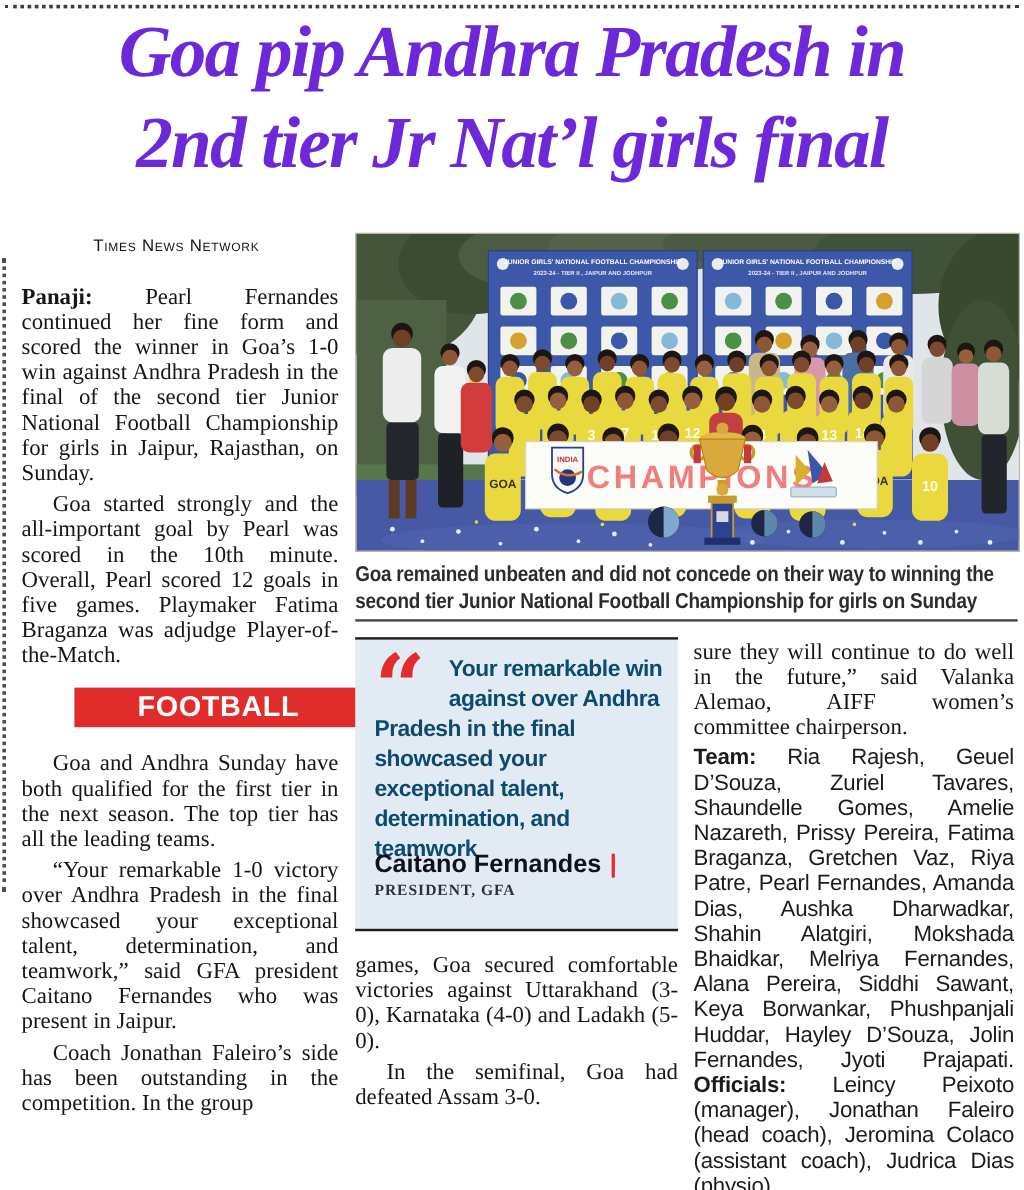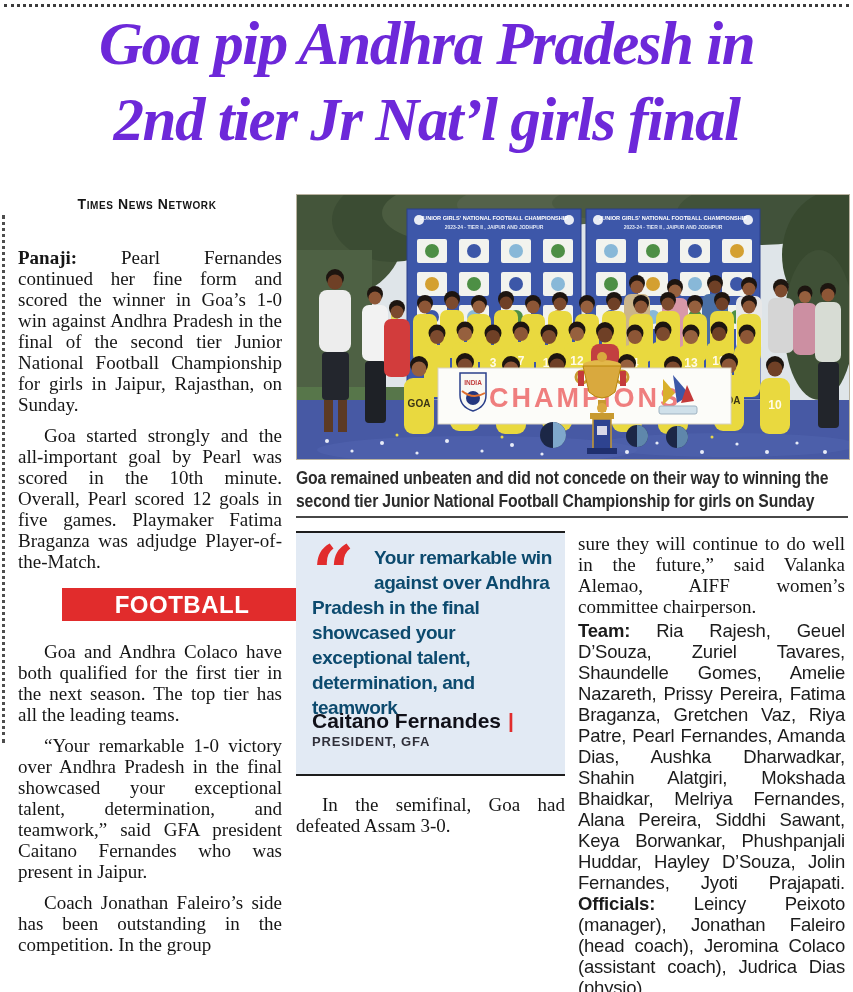--- a/index.html
+++ b/index.html
@@ -6,26 +6,26 @@
   .page{position:relative;width:853px;height:992px;background:#fff;overflow:hidden;
         font-family:"Liberation Serif",serif;color:#161616;}
   .top-dots{position:absolute;top:4px;left:4px;width:845px;border-top:3px dotted #3c3c3c;}
   .left-dots{position:absolute;left:2px;top:215px;height:528px;border-left:3px dotted #4e4e4e;}
 
   .headline{position:absolute;top:6px;left:8px;right:8px;text-align:center;
     font-family:"Liberation Serif",serif;font-style:italic;font-weight:700;
     font-size:61px;line-height:76px;letter-spacing:-1.5px;color:#6d28d9;}
 
   .byline{position:absolute;left:8px;top:196px;width:278px;text-align:center;
-    font-family:"Liberation Sans",sans-serif;font-weight:700;font-size:14px;
+    font-family:"Liberation Sans",sans-serif;font-weight:400;font-size:14px;
     letter-spacing:.6px;font-variant:small-caps;color:#141414;}
 
   .col-left{position:absolute;left:18px;top:237px;width:264px;
     font-size:19px;line-height:21px;text-align:justify;}
-  .col-left p{margin:10px 0 5px 0;}
+  .col-left p{margin:0 0 5px 0;}
   .col-left p.ind{text-indent:26px;}
   .lead{font-weight:700;}
 
   .football-banner{margin:16px 0 20px 44px;width:240px;height:33px;background:#e12c2c;
     color:#fff;font-family:"Liberation Sans",sans-serif;font-weight:700;font-size:24px;
     text-align:center;line-height:33px;letter-spacing:.5px;}
 
   .photo-wrap{position:absolute;left:296px;top:194px;width:552px;height:264px;
     border:1px solid #b9b2a0;background:#dfe5e9;}
   .photo-wrap svg{display:block;}
@@ -40,21 +40,21 @@
   .quote-box{position:relative;height:245px;background:#e2eaf4;
     border-top:2px solid #1d1d1d;border-bottom:2px solid #1d1d1d;
     padding:12px 10px 0 16px;box-sizing:border-box;}
   .qmark{float:left;width:56px;height:48px;font-family:"DejaVu Serif",serif;font-weight:700;
     font-size:74px;line-height:60px;color:#e12c2c;margin:-2px 6px 0 0;}
   .qtext{font-family:"Liberation Sans",sans-serif;font-weight:700;font-size:19px;
     line-height:25px;letter-spacing:-.4px;color:#0c4a6e;}
   .qauthor{position:absolute;left:16px;top:176px;font-family:"Liberation Sans",sans-serif;
     font-weight:700;font-size:21px;color:#101018;}
   .qauthor .red-bar{color:#e12c2c;margin-left:7px;font-weight:700;}
-  .qrole{position:absolute;left:16px;top:201px;font-family:Liberation Sans, sans-serif;
+  .qrole{position:absolute;left:16px;top:201px;font-family:Liberation Serif, serif;
     font-weight:700;font-size:13px;letter-spacing:.8px;color:#30303a;}
   .mid-body{margin-top:18px;font-size:19px;line-height:21px;text-align:justify;}
   .mid-body p{margin:0 0 5px 0;}
   .mid-body p.ind{text-indent:26px;}
 
   .col-right{position:absolute;left:578px;top:533px;width:267px;}
   .col-right .serif{font-size:19px;line-height:21px;text-align:justify;margin:0;font-family:Liberation Serif, serif;}
   .team{margin:3px 0 0 0;font-family:"Liberation Sans",sans-serif;font-size:18.5px;
     line-height:21px;text-align:justify;color:#1b1b1b;letter-spacing:-.2px;}
   .team b{font-weight:700;}
@@ -71,21 +71,21 @@
     <div>Goa pip Andhra Pradesh in</div>
     <div>2nd tier Jr Nat’l girls final</div>
   </div>
 
   <div class="byline">Times News Network</div>
 
   <div class="col-left">
     <p><span class="lead">Panaji:</span><span> Pearl Fernandes continued her fine form and scored the winner in Goa’s 1-0 win against Andhra Pradesh in the final of the second tier Junior National Football Championship for girls in Jaipur, Rajasthan, on Sunday.</span></p>
     <p class="ind">Goa started strongly and the all-important goal by Pearl was scored in the 10th minute. Overall, Pearl scored 12 goals in five games. Playmaker Fatima Braganza was adjudge Player-of-the-Match.</p>
     <div class="football-banner">FOOTBALL</div>
-    <p class="ind">Goa and Andhra Colaco have both qualified for the first tier in the next season. The top tier has all the leading teams.</p>
+    <p class="ind">Goa and Andhra Sunday have both qualified for the first tier in the next season. The top tier has all the leading teams.</p>
     <p class="ind">“Your remarkable 1-0 victory over Andhra Pradesh in the final showcased your exceptional talent, determination, and teamwork,” said GFA president Caitano Fernandes who was present in Jaipur.</p>
     <p class="ind">Coach Jonathan Faleiro’s side has been outstanding in the competition. In the group</p>
   </div>
 
   <div class="photo-wrap">
     <svg width="552" height="264" viewBox="0 0 552 264" xmlns="http://www.w3.org/2000/svg">
 
       <rect x="0" y="0" width="552" height="215" fill="#dfe5e9"></rect>
 
       <g>
@@ -494,20 +494,21 @@
   <div class="caption-rule"></div>
 
   <div class="col-mid">
     <div class="quote-box">
       <div class="qmark">“</div>
       <div class="qtext">Your remarkable win against over Andhra Pradesh in the final showcased your exceptional talent, determination, and teamwork</div>
       <div class="qauthor"><span>Caitano Fernandes</span><span class="red-bar">|</span></div>
       <div class="qrole">PRESIDENT, GFA</div>
     </div>
     <div class="mid-body">
+      <p>games, Goa secured comfortable victories against Uttarakhand (3-0), Karnataka (4-0) and Ladakh (5-0).</p>
       <p class="ind">In the semifinal, Goa had defeated Assam 3-0.</p>
     </div>
   </div>
 
   <div class="col-right">
     <p class="serif">sure they will continue to do well in the future,” said Valanka Alemao, AIFF women’s committee chairperson.</p>
     <p class="team"><b>Team:</b><span> Ria Rajesh, Geuel D’Souza, Zuriel Tavares, Shaundelle Gomes, Amelie Nazareth, Prissy Pereira, Fatima Braganza, Gretchen Vaz, Riya Patre, Pearl Fernandes, Amanda Dias, Aushka Dharwadkar, Shahin Alatgiri, Mokshada Bhaidkar, Melriya Fernandes, Alana Pereira, Siddhi Sawant, Keya Borwankar, Phushpanjali Huddar, Hayley D’Souza, Jolin Fernandes, Jyoti Prajapati. </span><b>Officials:</b><span> Leincy Peixoto (manager), Jonathan Faleiro (head coach), Jeromina Colaco (assistant coach), Judrica Dias (physio).</span></p>
   </div>
 
 </div>

